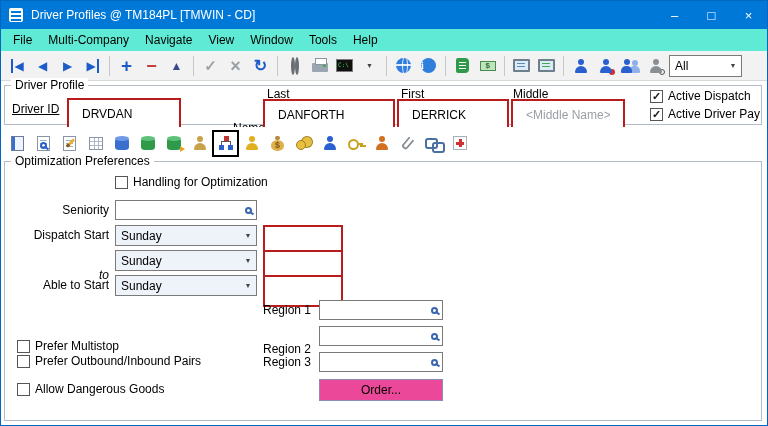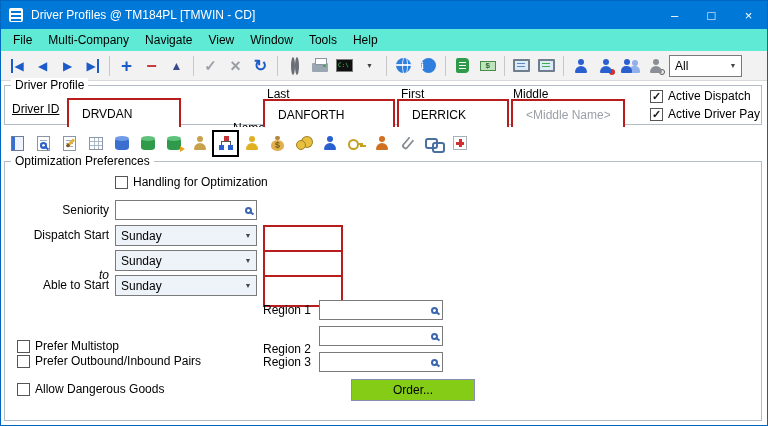--- a/index.html
+++ b/index.html
@@ -120,21 +120,21 @@
   .u { text-decoration:underline; }
   .fld { position:absolute; height:32px; border:2px solid #b91c1c; background:#fff; padding:0 13px; font:12px "Liberation Sans", sans-serif; }
   .fld::placeholder { color:#9aa0a6; }
   .lk { position:absolute; height:20px; border:1px solid #7a7a7a; background:#fff; display:flex; align-items:center; }
   .lk input { border:0; outline:0; flex:1; min-width:0; padding:0 3px; font:12px "Liberation Sans", sans-serif; background:transparent; }
   .lkbtn { width:16px; height:100%; display:flex; align-items:center; justify-content:center; flex:0 0 auto; }
   .magi { width:7px; height:7px; border:2px solid #3a66b0; border-radius:50%; position:relative; display:block; }
   .magi::after { content:""; position:absolute; width:5px; height:2px; background:#3a66b0; right:-4px; bottom:-2px; transform:rotate(38deg); }
   .cbw { position:absolute; display:flex; align-items:center; gap:5px; white-space:nowrap; }
   .cb { width:13px; height:13px; border:1px solid #555; background:#fff; display:inline-flex; align-items:center; justify-content:center; font-size:11px; font-weight:700; color:#1a1a1a; line-height:1; flex:0 0 auto; }
-  .btn { position:absolute; border:1px solid #8c8cb8; background:#84cc16; display:flex; align-items:center; justify-content:center;margin-left:32px; }
+  .btn { position:absolute; border:1px solid #8c8cb8; background:#ec4899; display:flex; align-items:center; justify-content:center; }
 </style>
 </head>
 <body>
 
 <div id="win">
 
   <div class="titlebar">
     <span class="app-icon"></span>
     <span class="title-text">Driver Profiles @ TM184PL [TMWIN - CD]</span>
     <span class="win-btns">

